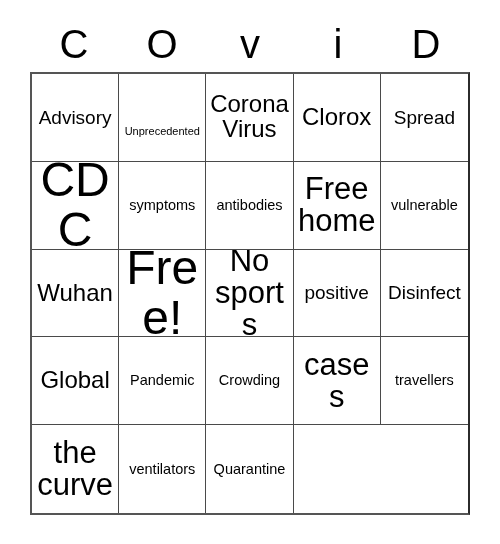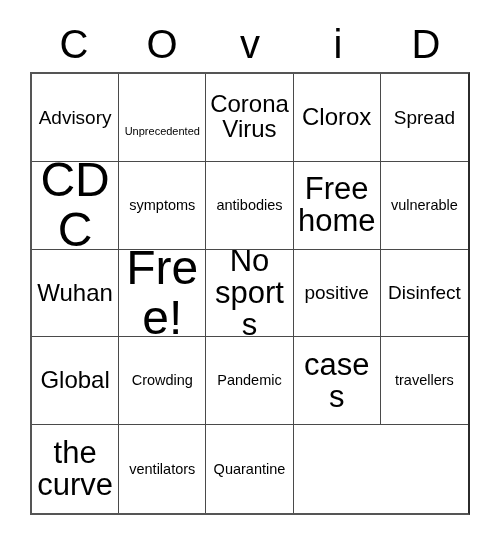--- a/index.html
+++ b/index.html
@@ -151,24 +151,24 @@
         <span class="cell-text sz-m">positive</span>
       </div>
 
     <div class="cell">
         <span class="cell-text sz-m">Disinfect</span>
       </div>
     <div class="cell">
         <span class="cell-text sz-l">Global</span>
       </div>
     <div class="cell">
-        <span class="cell-text sz-s">Crowding</span>
+        <span class="cell-text sz-s">Pandemic</span>
       </div>
     <div class="cell">
-        <span class="cell-text sz-s">Pandemic</span>
+        <span class="cell-text sz-s">Crowding</span>
       </div>
     <div class="cell">
         <span class="cell-text sz-xl">cases</span>
       </div>
 
     <div class="cell">
         <span class="cell-text sz-s">travellers</span>
       </div>
     <div class="cell">
         <span class="cell-text sz-xxl">the

